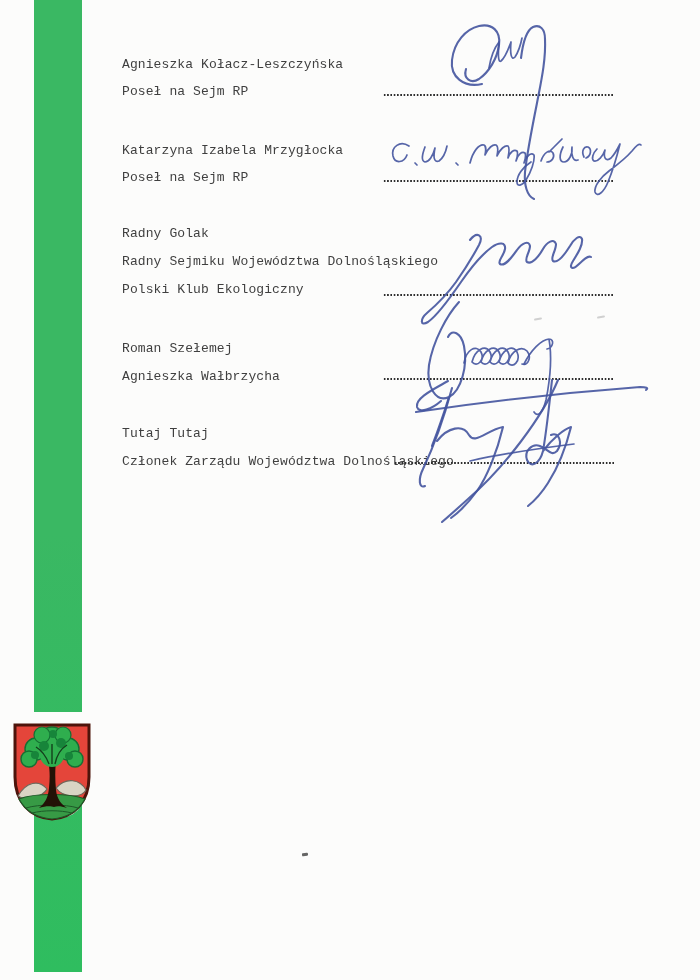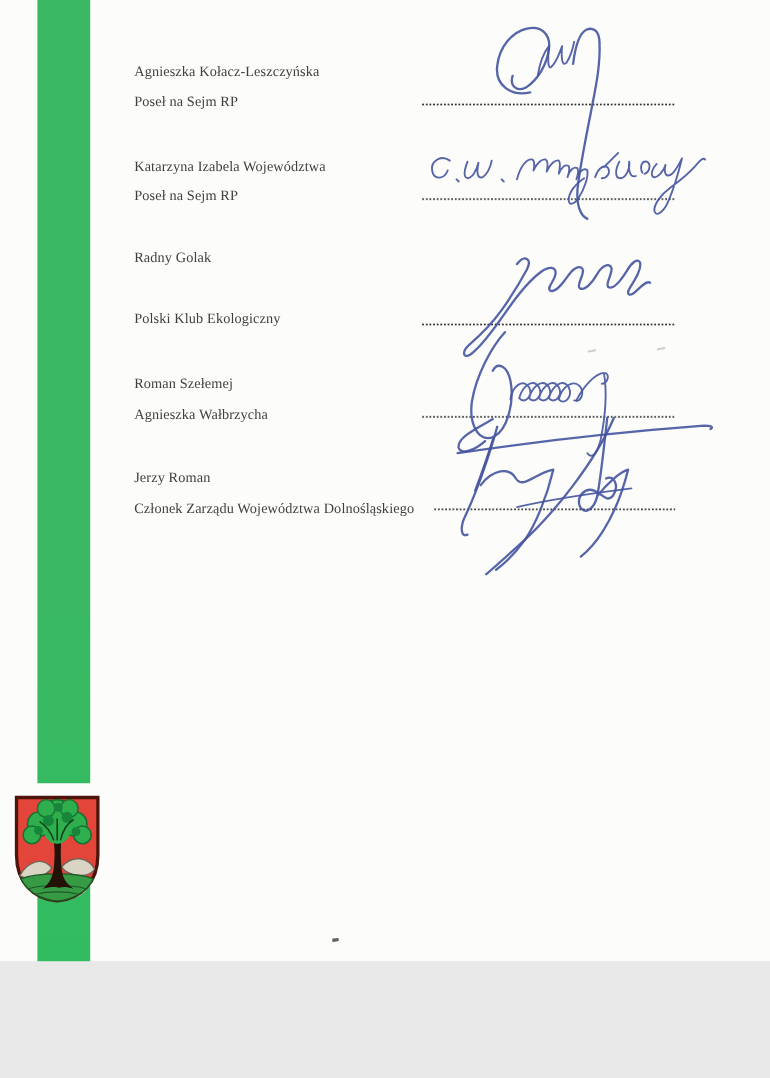--- a/index.html
+++ b/index.html
@@ -1,22 +1,22 @@
 <!DOCTYPE html>
 <html style="--page-bg: #fcfcfb; --stripe-green: #3ab863; --stripe-green-2: #2fbd5f; --ink: #44549f; --text: #3f3f3f; --dots: #2e2e2e; --shield-red: #e4453a; --shield-border: #4d140b; --tree-green: #2fae4e; --tree-green-dark: #17853a; --tree-green-deep: #156f33; --trunk-brown: #231206; --hill-gray: #d9d4c4; --hill-outline: #6d665a; --ground-green: #379a45;"><head>
 <meta charset="utf-8">
 <style>
   html,body{margin:0;padding:0;background:#e9e9e9;}
   .page{
     position:relative;
-    width:700px;height:874px;
+    width:700px;height:980px;
     margin:0 auto;
     background:var(--page-bg,#fcfcfb);
     overflow:hidden;
-    font-family:Liberation Serif, serif;
+    font-family:Liberation Mono, monospace;
   }
   
   .stripe{
     position:absolute;left:34px;top:0;width:48px;height:972px;
     background:linear-gradient(180deg,var(--stripe-green,#3ab863) 0%,var(--stripe-green,#3ab863) 55%,var(--stripe-green-2,#2fbd5f) 100%);
   }
   
   .arms-patch{
     position:absolute;left:29px;top:712px;width:56px;height:106px;
     background:var(--page-bg,#fcfcfb);
@@ -79,33 +79,34 @@
       <circle cx="57" cy="34" r="4" fill="#17853a"></circle>
       <circle cx="41" cy="12" r="4" fill="#17853a"></circle>
       <path d="M37,42 C34,34 29,28 24,25 M43,42 C45,32 50,26 55,23 M40,42 C40,34 40,28 40,22" stroke="#143f1c" stroke-width="1.4" fill="none"></path>
     </g>
   </svg>
 
   <div class="sig-name" style="top:57px">Agnieszka Kołacz-Leszczyńska</div>
   <div class="sig-title" style="top:84px">Poseł na Sejm RP</div>
   <div class="dotline" style="top:94px"></div>
 
-  <div class="sig-name" style="top:143px">Katarzyna Izabela Województwa</div>
+  <div class="sig-name" style="top:143px">Katarzyna Izabela Mrzygłocka</div>
   <div class="sig-title" style="top:170px">Poseł na Sejm RP</div>
   <div class="dotline" style="top:180px"></div>
 
   <div class="sig-name" style="top:226px">Radny Golak</div>
+  <div class="sig-title" style="top:254px">Radny Sejmiku Województwa Dolnośląskiego</div>
   <div class="sig-title" style="top:282px">Polski Klub Ekologiczny</div>
   <div class="dotline" style="top:294px"></div>
 
   <div class="sig-name" style="top:341px">Roman Szełemej</div>
   <div class="sig-title" style="top:369px">Agnieszka Wałbrzycha</div>
   <div class="dotline" style="top:378px"></div>
 
-  <div class="sig-name" style="top:426px">Jerzy Roman</div>
+  <div class="sig-name" style="top:426px">Tutaj Tutaj</div>
   <div class="sig-title" style="top:454px">Członek Zarządu Województwa Dolnośląskiego</div>
   <div class="dotline" style="top:462px;left:394px;width:220px"></div>
 
   <svg class="ink-layer" viewBox="0 0 700 980" aria-hidden="true">
 
     <g>
       <path d="M482,84 C464,88 450,77 452,60 C454,42 466,29 479,26 C492,23 501,31 499,45 C497,59 489,72 479,79 C471,84 463,79 466,69"></path>
       <path class="thin" d="M489,68 C491,56 495,47 499,42 C498,54 498,63 501,61 C506,57 509,47 511,42 C510,53 511,61 515,57 C519,51 521,43 522,38"></path>
       <path d="M521,58 C523,42 527,30 533,27 C540,24 545,29 545,39 C546,60 541,82 537,103 C532,128 527,153 525,172 C524,185 527,196 534,199"></path>
     </g>

